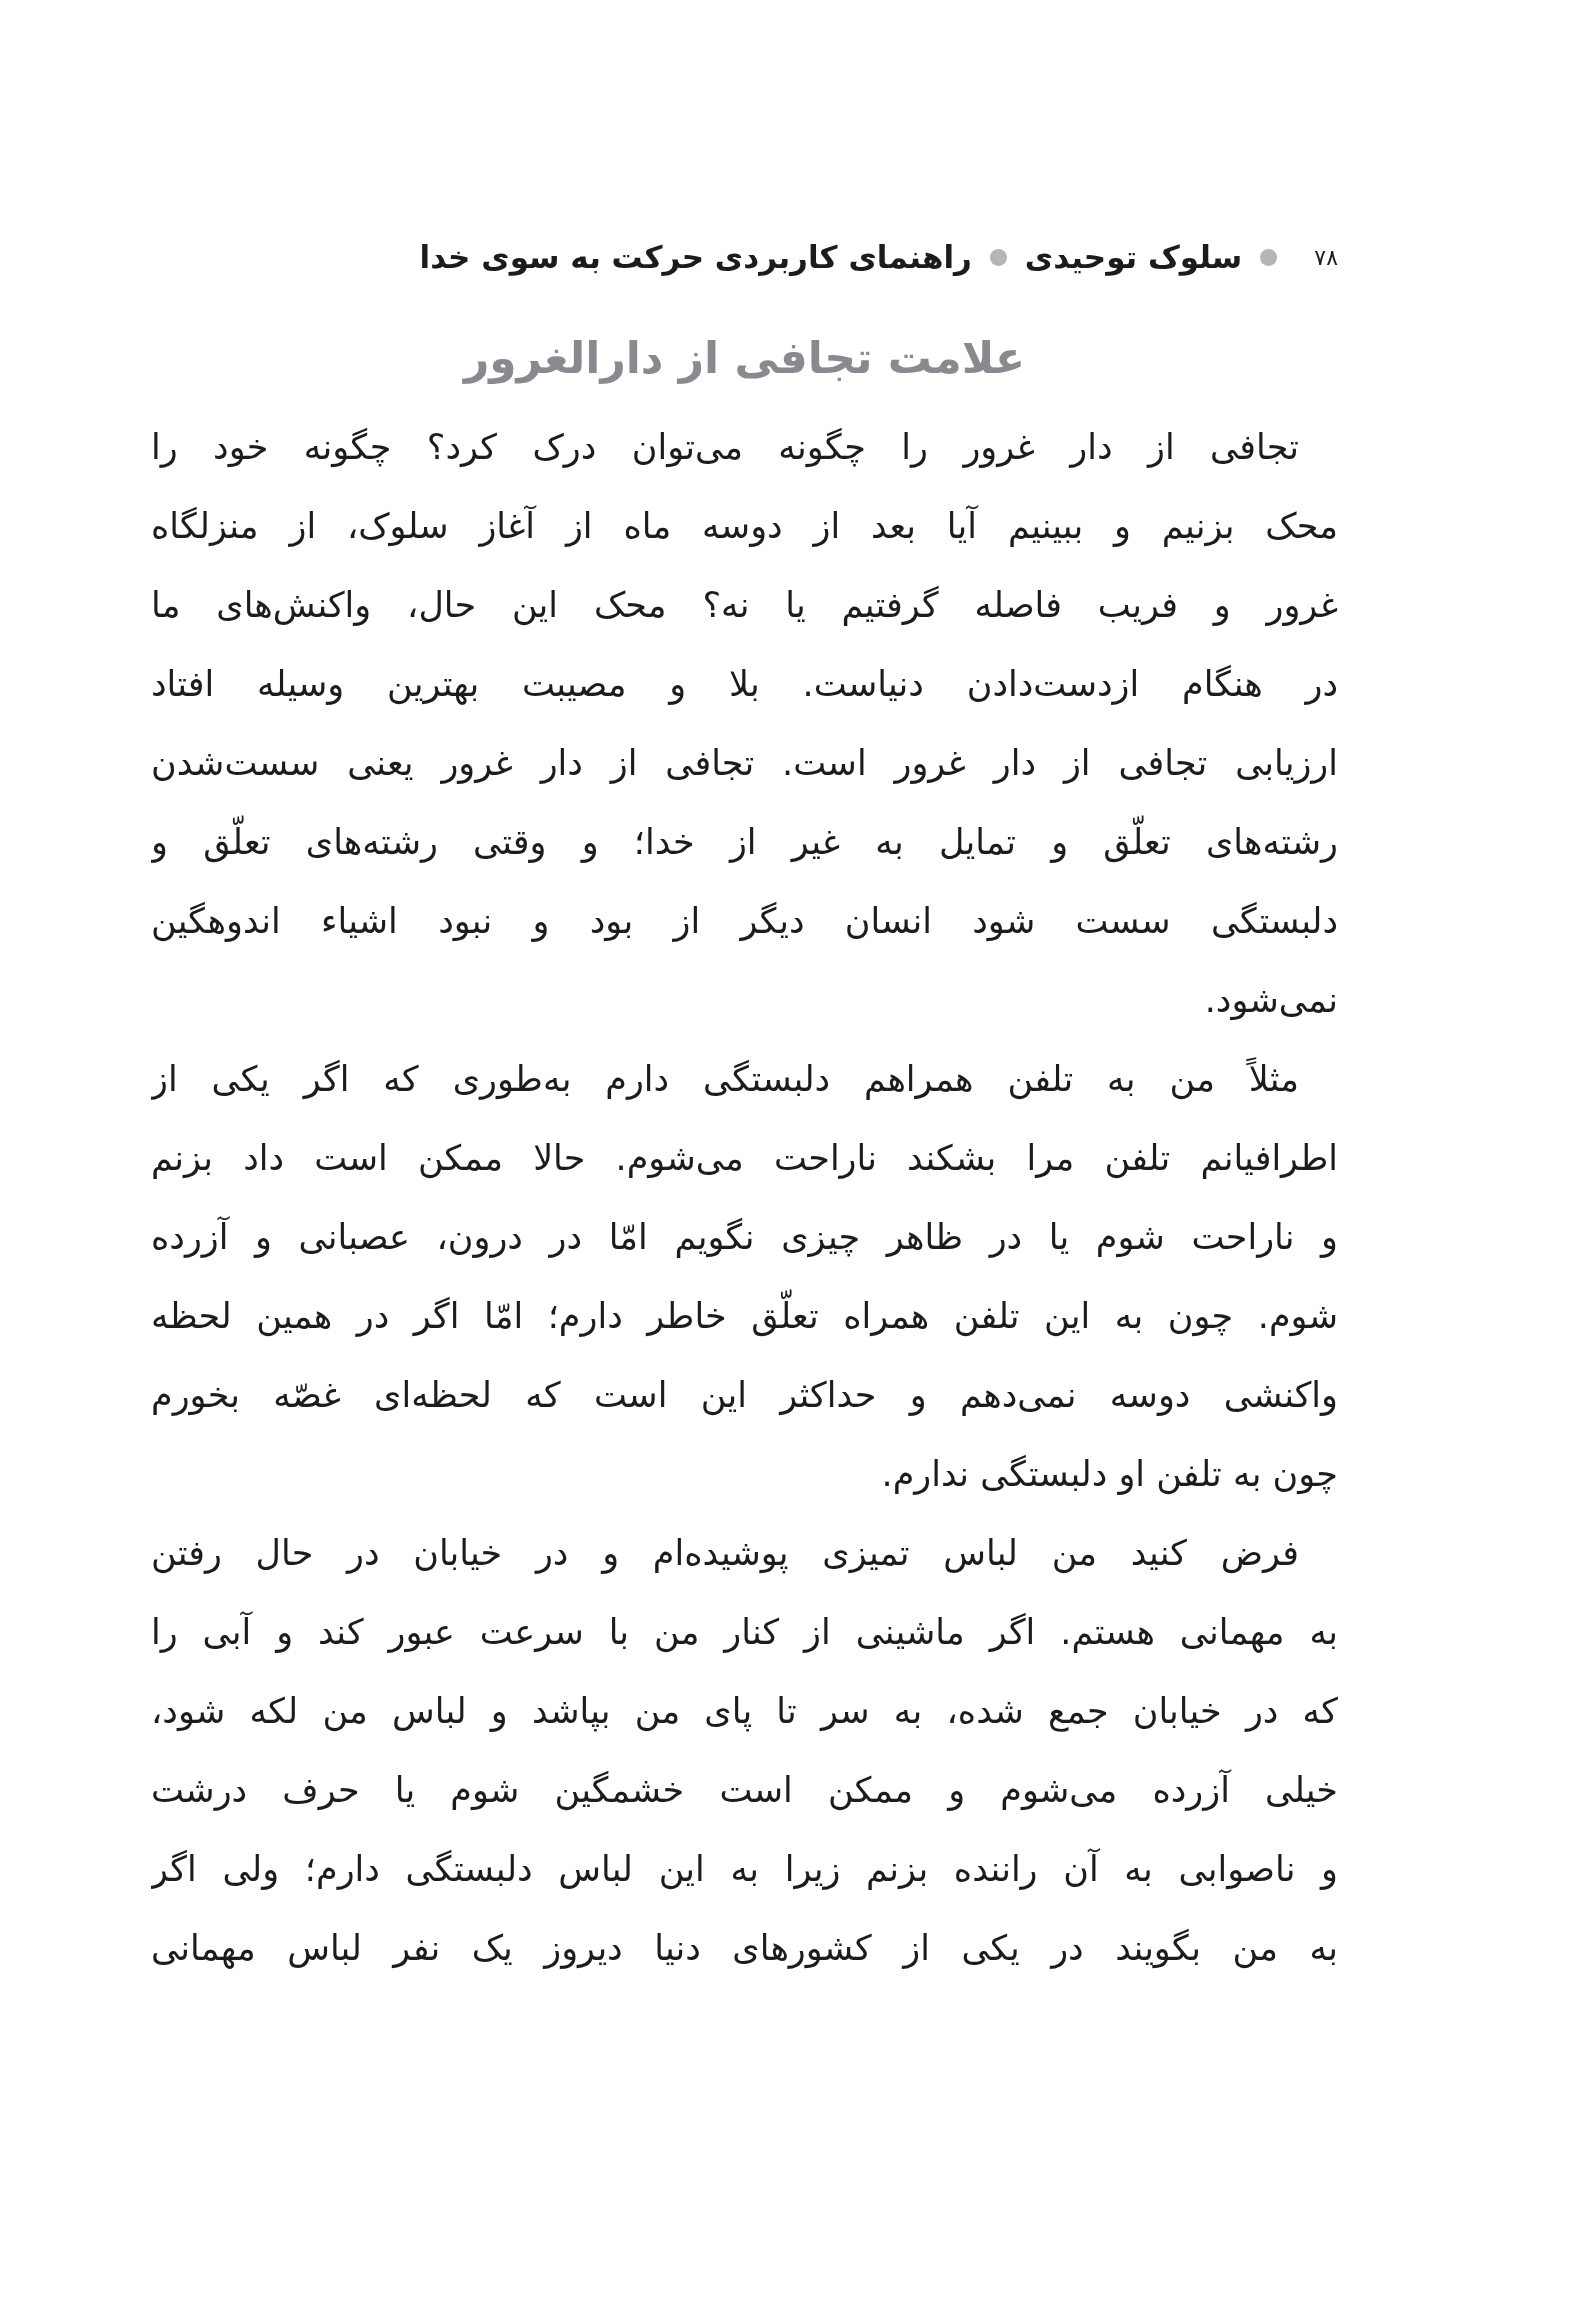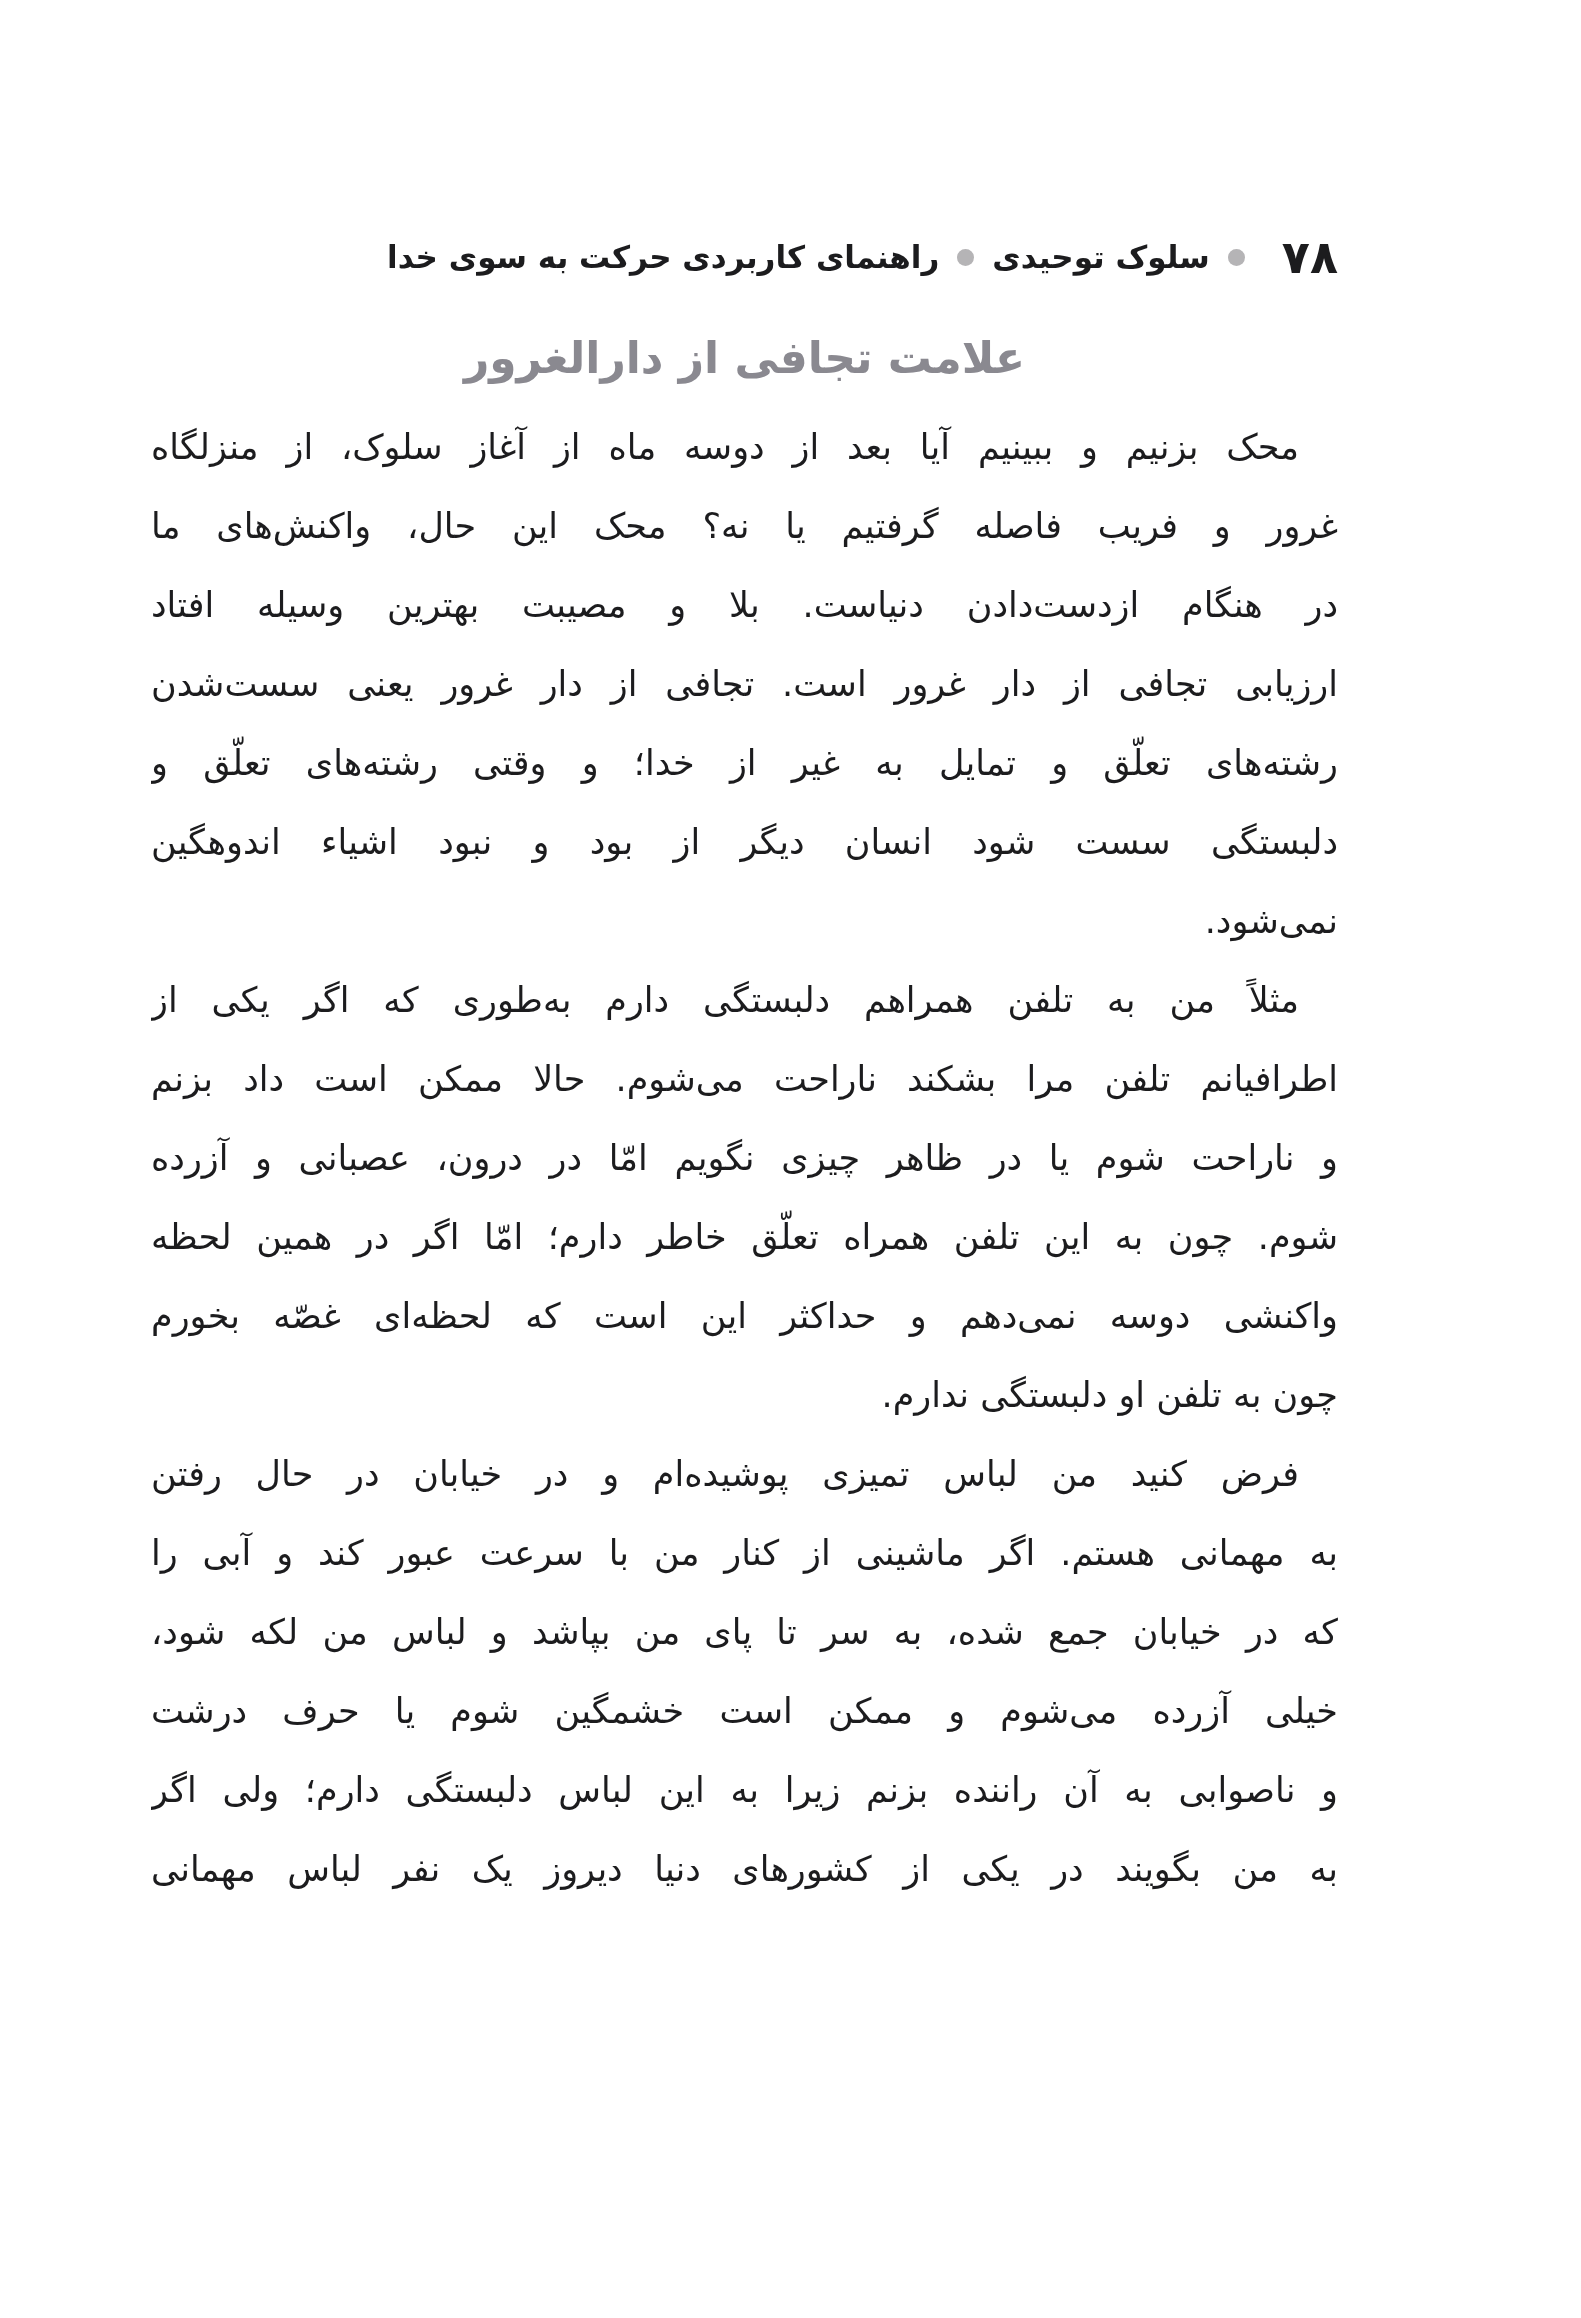--- a/index.html
+++ b/index.html
@@ -25,22 +25,22 @@
     display: flex;
     align-items: center;
     justify-content: flex-start;
     height: 54px;
     font-size: 31px;
     font-weight: bold;
     color: var(--text, #1c1c1e);
     white-space: nowrap;
   }
   .page-number {
-    font-size: 46px;
-    font-weight: bold;
+    font-size: 22px;
+    font-weight: normal;
     letter-spacing: 1.8px;
   }
   .dot {
     display: inline-block;
     width: 17px;
     height: 17px;
     border-radius: 50%;
     background: var(--bullet, #b5b4b6);
     flex: 0 0 auto;
   }
@@ -88,20 +88,21 @@
       <span class="dot first"></span>
       <span class="book-title">سلوک توحیدی</span>
       <span class="dot second"></span>
       <span class="chapter-title">راهنمای کاربردی حرکت به سوی خدا</span>
     </div>
 
     <div class="section-heading">علامت تجافی از دارالغرور</div>
 
     <div class="body-text">
       <div class="paragraph">
+          <div class="line">تجافی از دار غرور را چگونه می‌توان درک کرد؟ چگونه خود را</div>
           <div class="line">محک بزنیم و ببینیم آیا بعد از دوسه ماه از آغاز سلوک، از منزلگاه</div>
           <div class="line">غرور و فریب فاصله گرفتیم یا نه؟ محک این حال، واکنش‌های ما</div>
           <div class="line">در هنگام ازدست‌دادن دنیاست. بلا و مصیبت بهترین وسیله افتاد</div>
           <div class="line">ارزیابی تجافی از دار غرور است. تجافی از دار غرور یعنی سست‌شدن</div>
           <div class="line">رشته‌های تعلّق و تمایل به غیر از خدا؛ و وقتی رشته‌های تعلّق و</div>
           <div class="line">دلبستگی سست شود انسان دیگر از بود و نبود اشیاء اندوهگین</div>
           <div class="line line-end">نمی‌شود.</div>
         </div>
       <div class="paragraph">
           <div class="line">مثلاً من به تلفن همراهم دلبستگی دارم به‌طوری که اگر یکی از</div>

